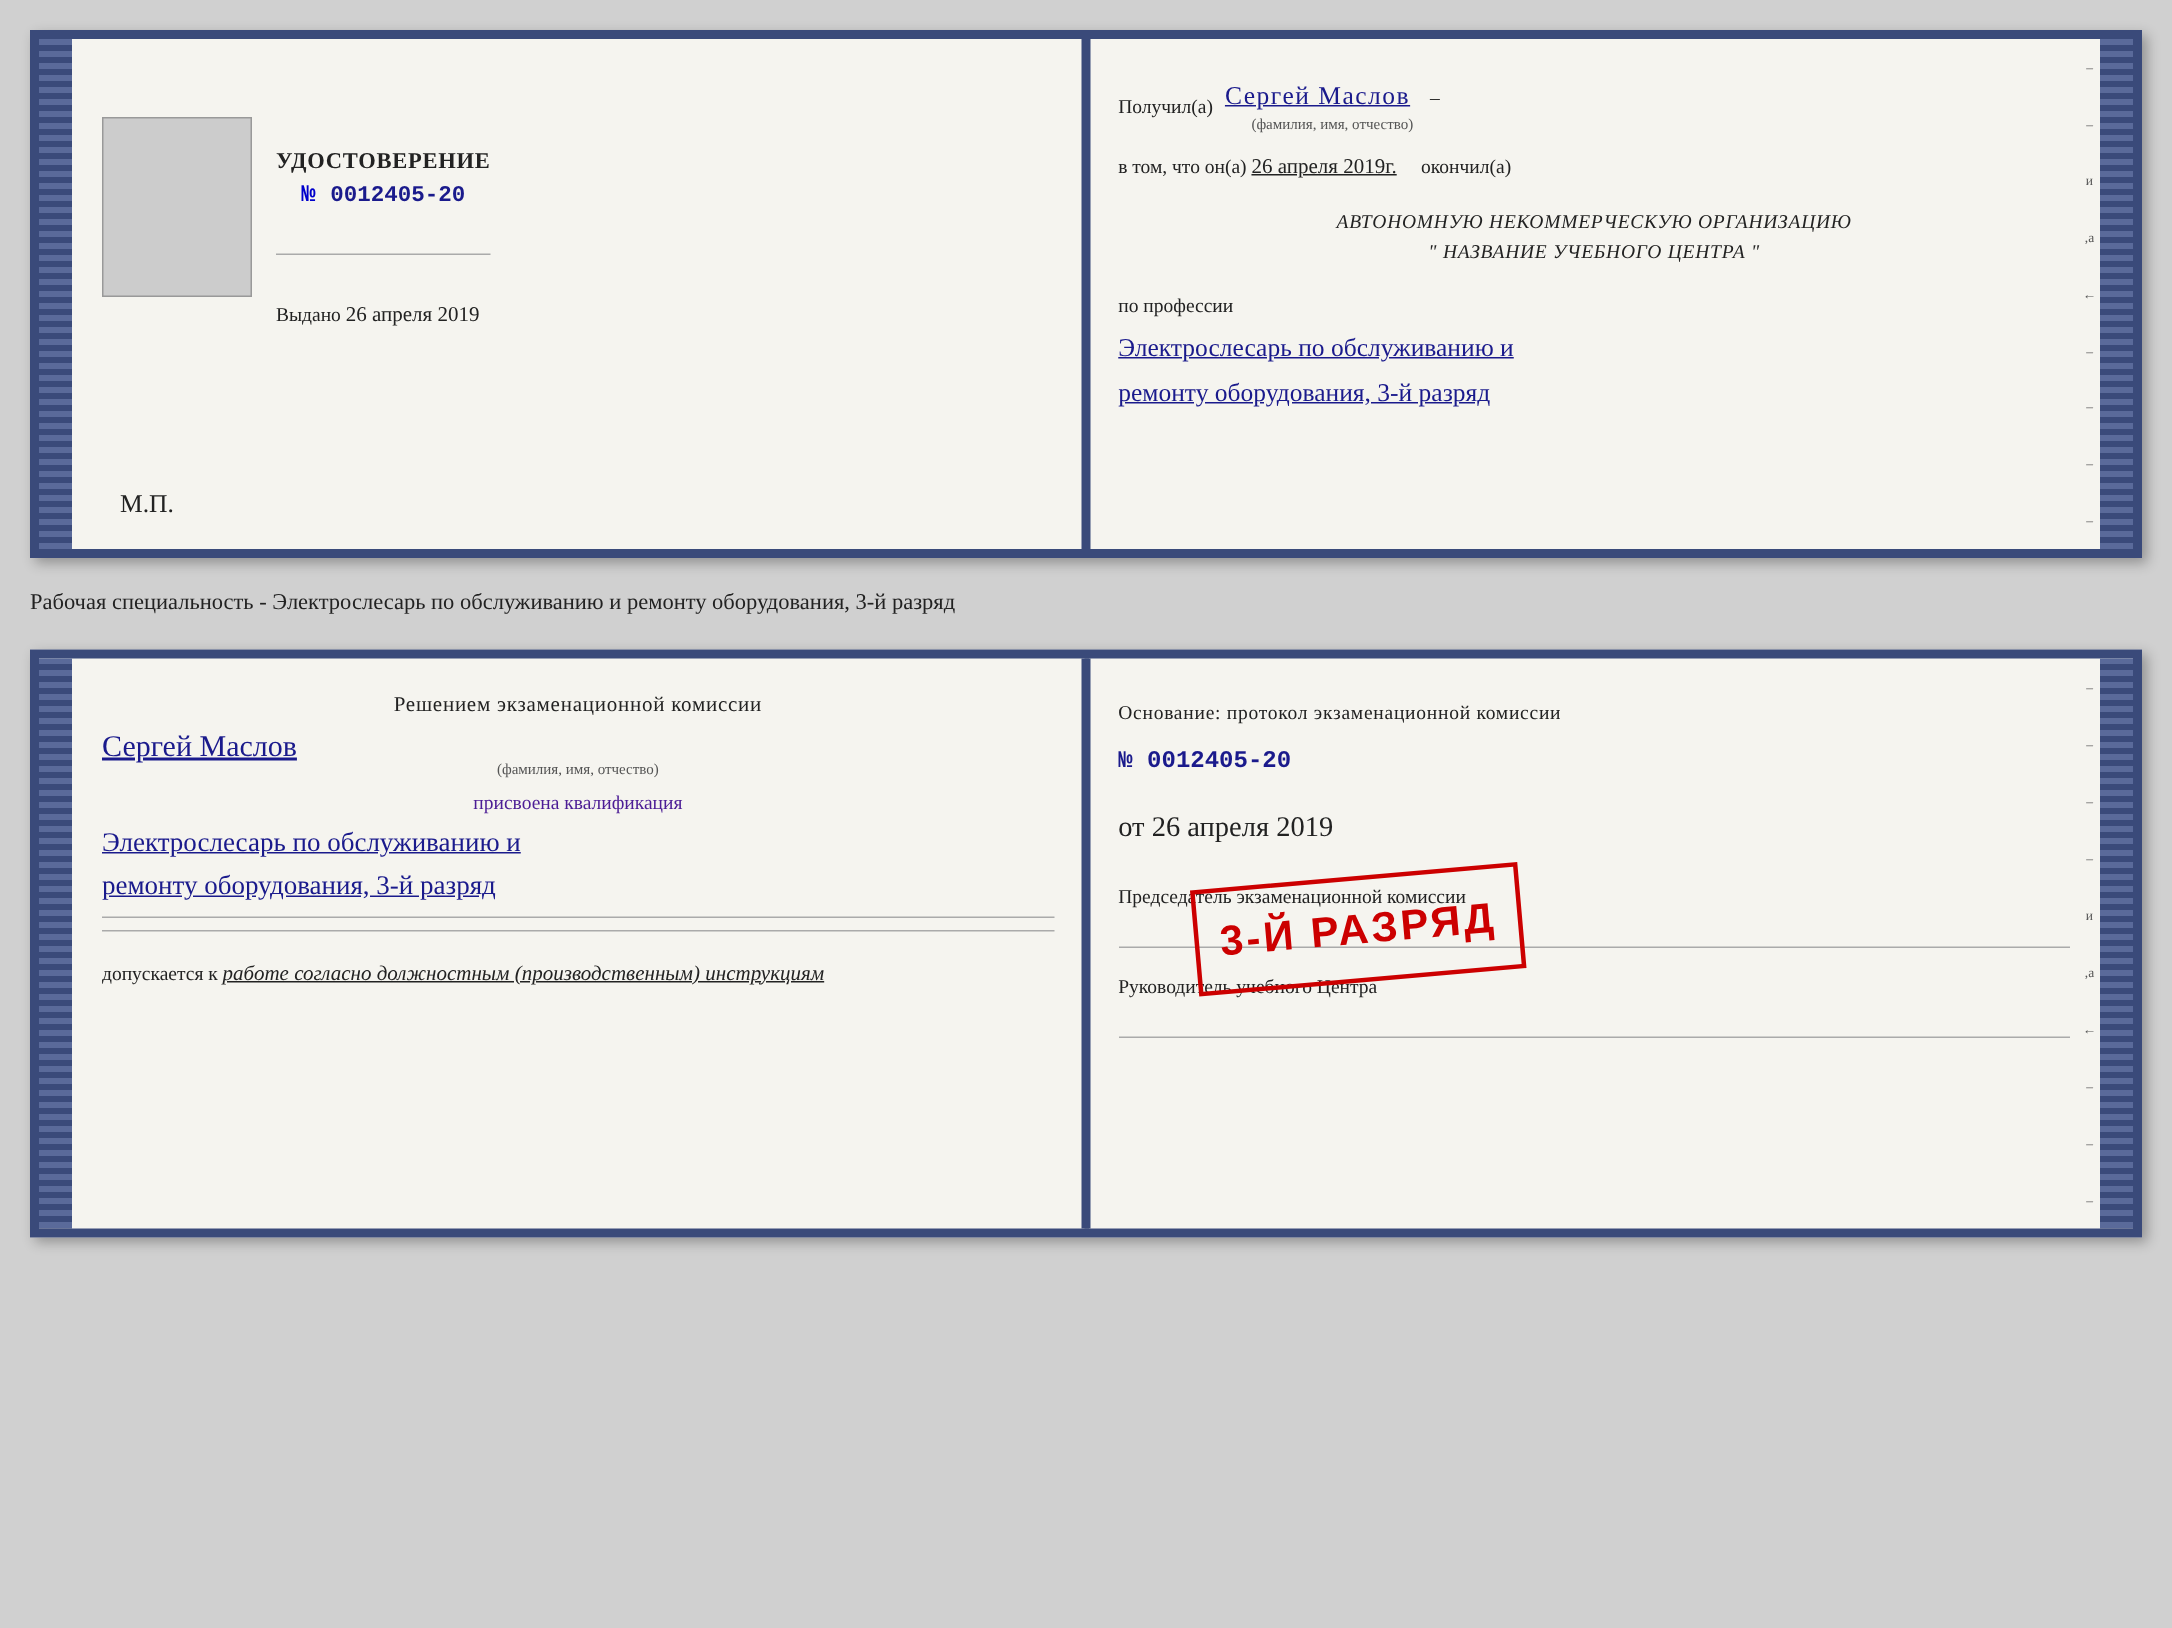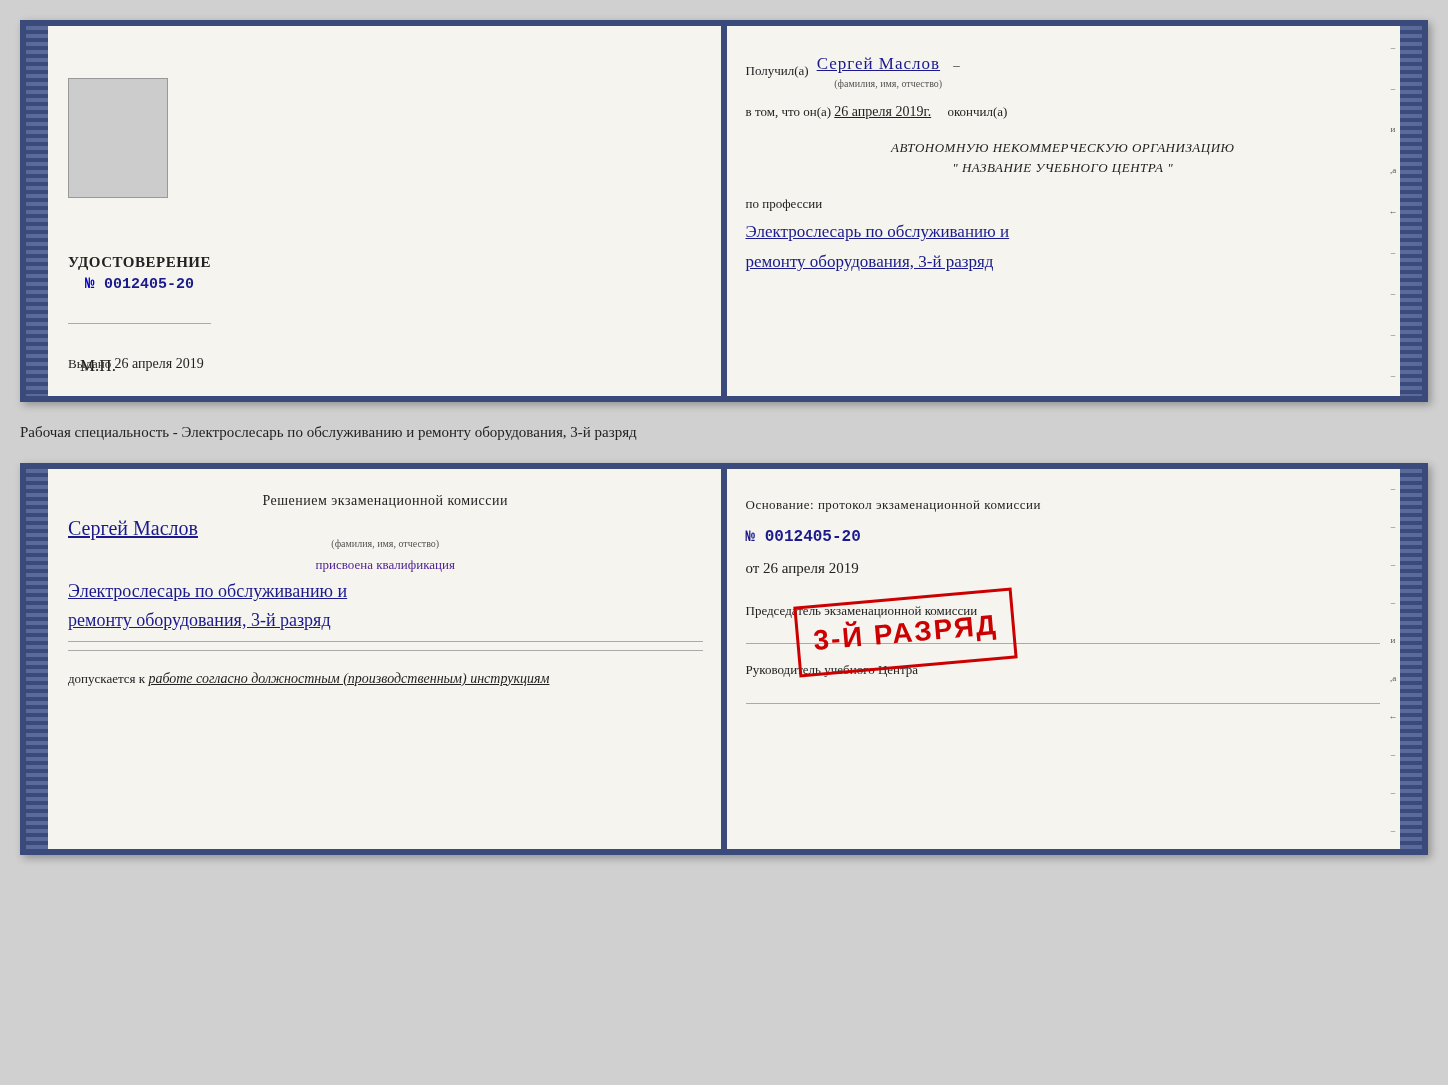--- a/index.html
+++ b/index.html
@@ -93,21 +93,20 @@
       border: 1px solid #999;
       display: inline-block;
       margin-top: 18px;
     }
 
     .left-middle {
       display: flex;
       align-items: flex-start;
       gap: 16px;
       margin-top: 10px;
-      flex-direction: column;
     }
 
     .cert-issued {
       font-size: 13px;
       color: #222;
       margin-top: 24px;
     }
 
     .cert-issued span.handwritten {
       font-family: 'Comic Sans MS', cursive;
@@ -293,22 +292,22 @@
 
     .right2-number {
       font-family: 'Courier New', monospace;
       font-size: 16px;
       font-weight: bold;
       color: #1a1a8c;
       margin-top: 4px;
     }
 
     .right2-date {
-      font-size: 15px;
-      margin-top: 2px;
+      font-size: 19px;
+      margin-top: 12px;
     }
 
     .right2-chairman {
       font-size: 13px;
       margin-top: 16px;
     }
 
     .right2-director {
       font-size: 13px;
       margin-top: 14px;

